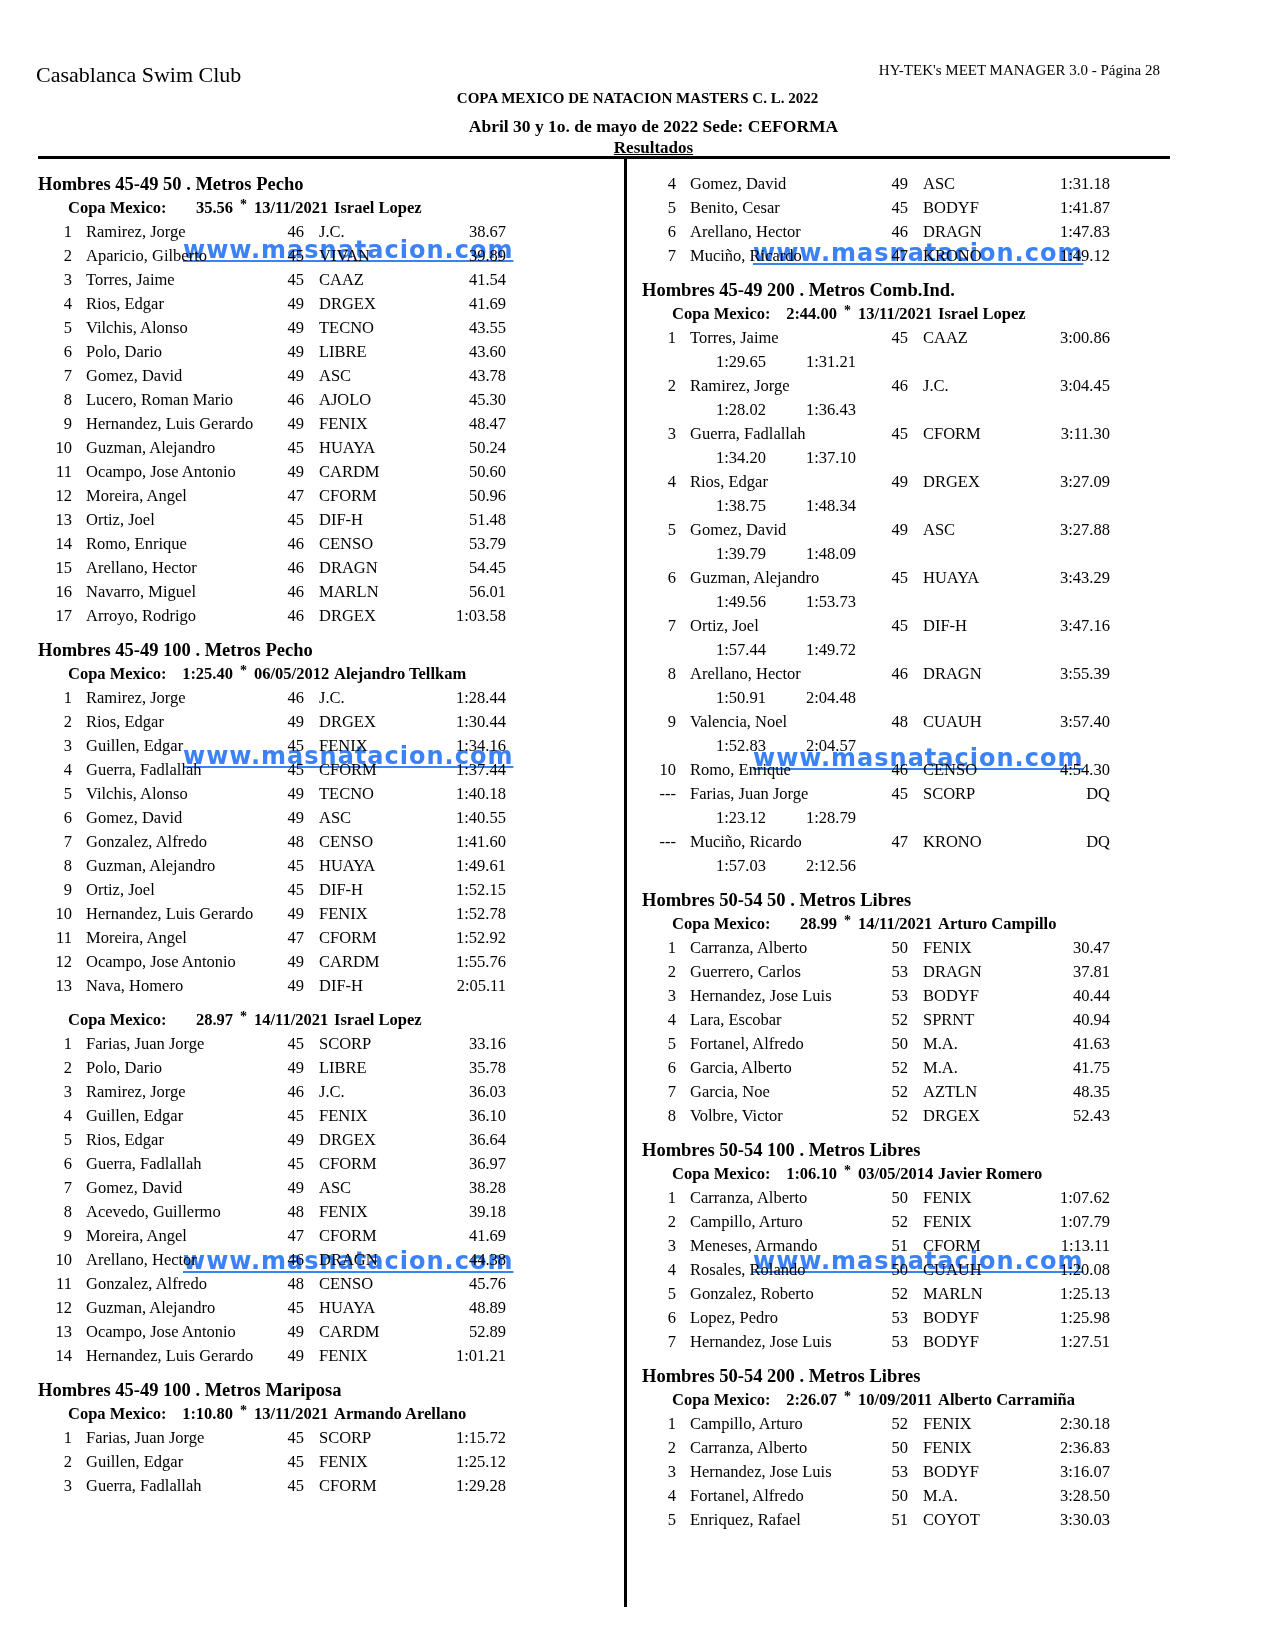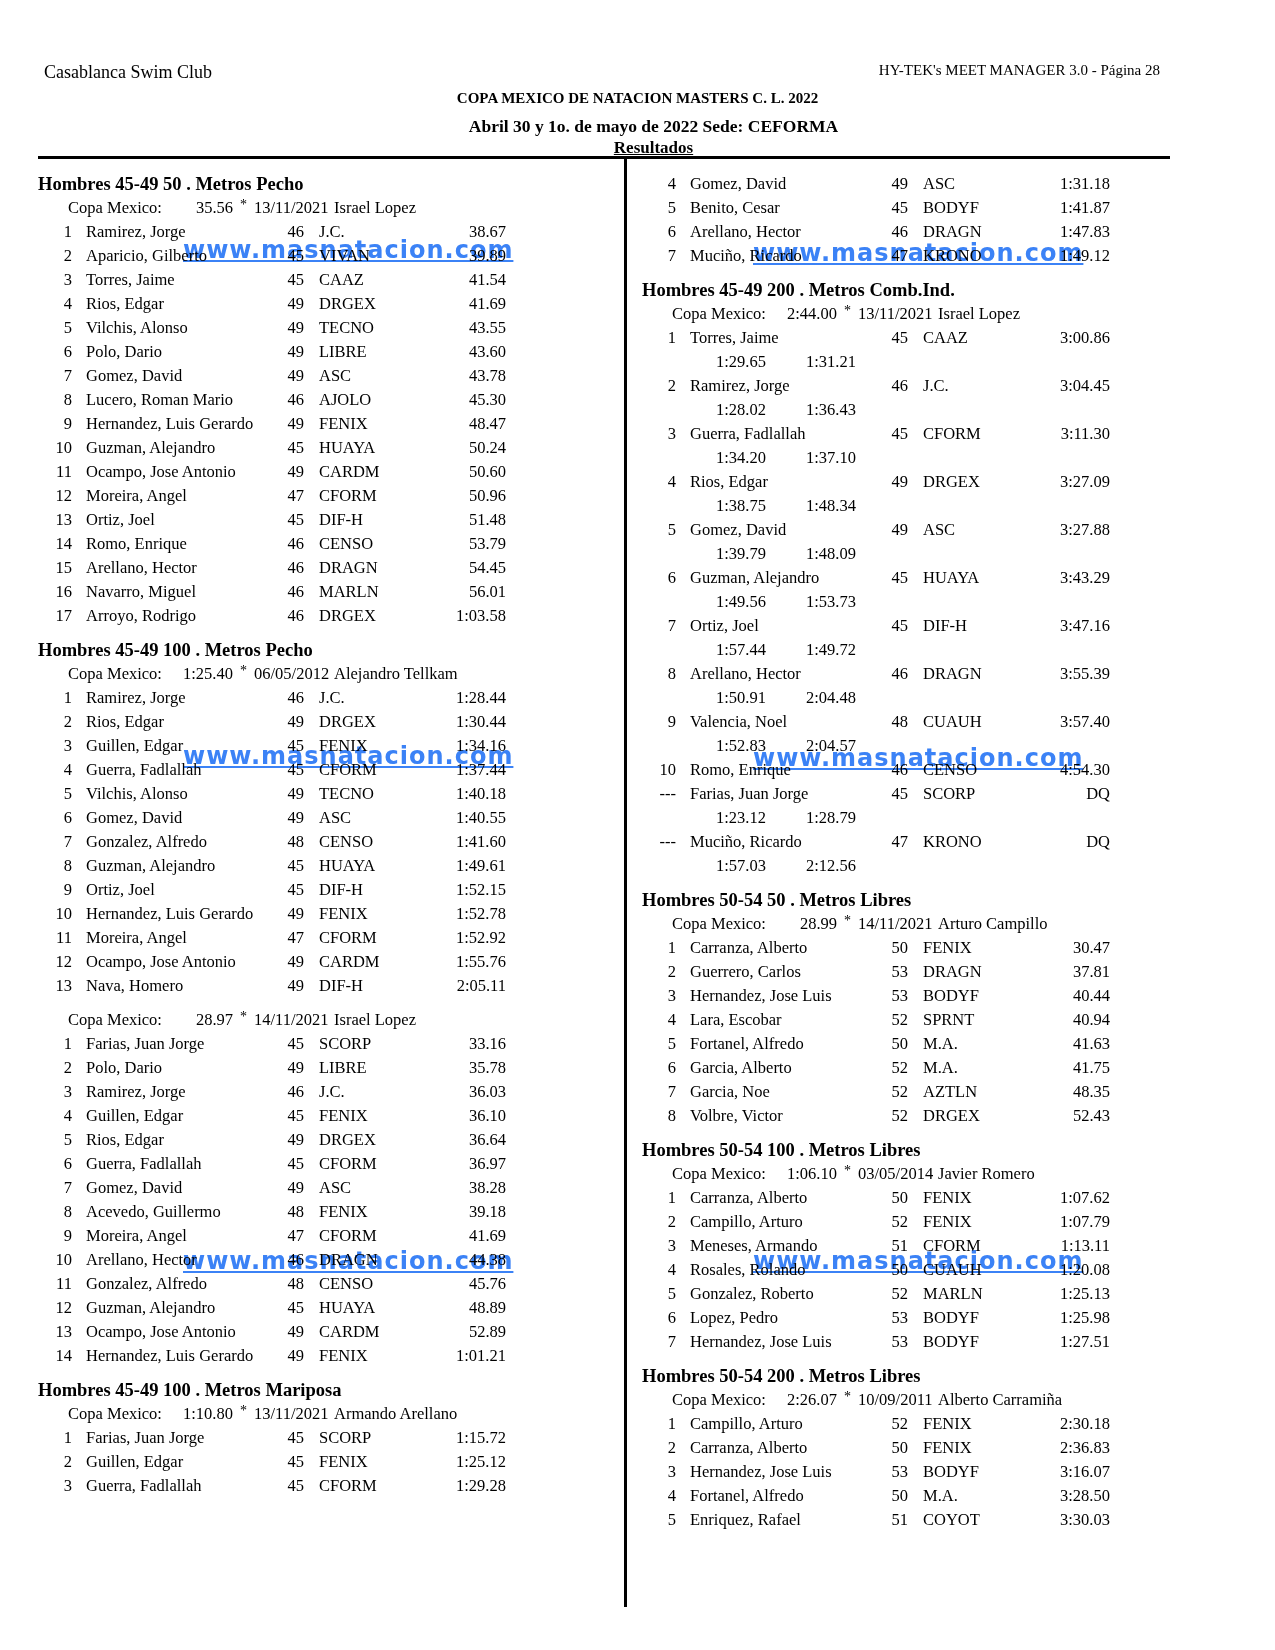--- a/index.html
+++ b/index.html
@@ -1,38 +1,38 @@
 <!DOCTYPE html>
 <html><head>
 <meta charset="utf-8">
 <style>
   html,body { margin:0; padding:0; background:#fff; }
   body {
     width:1275px; height:1650px; position:relative; overflow:hidden;
     font-family:"Liberation Serif", serif; color:#000;
   }
-  .club    { position:absolute; left:44px;  top:62px;  font-size:18px; white-space:nowrap; }
+  .club    { position:absolute; left:36px;  top:62px;  font-size:22px; white-space:nowrap; }
   .apphdr  { position:absolute; right:115px; top:62px; font-size:15px; white-space:nowrap; }
   .title   { position:absolute; left:0; right:0; top:90px;  text-align:center; font-weight:bold; font-size:15px; }
   .subtitle{ position:absolute; left:0; right:0; top:116px; text-align:center; font-weight:bold; font-size:17.5px;margin-left:32px; }
   .results { position:absolute; left:0; right:0; top:138px; text-align:center; font-weight:bold; font-size:17px;padding-left:32px; }
   .results span { text-decoration:underline; }
   .hrule   { position:absolute; left:38px; top:156px; width:1132px; height:3px; background:#000; }
   .vdivider{ position:absolute; left:624px; top:159px; width:3px; height:1448px; background:#000; }
 
   .column  { position:absolute; top:172px; width:468px; }
   .col-left  { left:38px; }
   .col-right { left:642px; }
 
   .section { margin-top:10px; }
   .section:first-child { margin-top:0; }
 
   .event-title { font-size:18.5px; font-weight:bold; line-height:24px; white-space:nowrap; }
 
-  .record { position:relative; height:24px; line-height:24px; font-size:16.5px; font-weight:normal; }
+  .record { position:relative; height:24px; line-height:24px; font-size:16.5px; font-weight:bold; }
   .record .lbl    { position:absolute; left:30px; white-space:nowrap; }
   .record .rtime  { position:absolute; left:110px; width:85px; text-align:right; }
   .record .star   { position:absolute; left:202px; top:-3px; font-size:14px; }
   .record .rdate  { position:absolute; left:216px; white-space:nowrap; }
   .record .holder { position:absolute; left:296px; white-space:nowrap; }
 
   .row    { position:relative; height:24px; line-height:24px; font-size:16.5px; }
   .place  { position:absolute; left:0;   width:34px; text-align:right; }
   .sname  { position:absolute; left:48px; white-space:nowrap; }
   .age    { position:absolute; left:238px; width:28px; text-align:right; }

